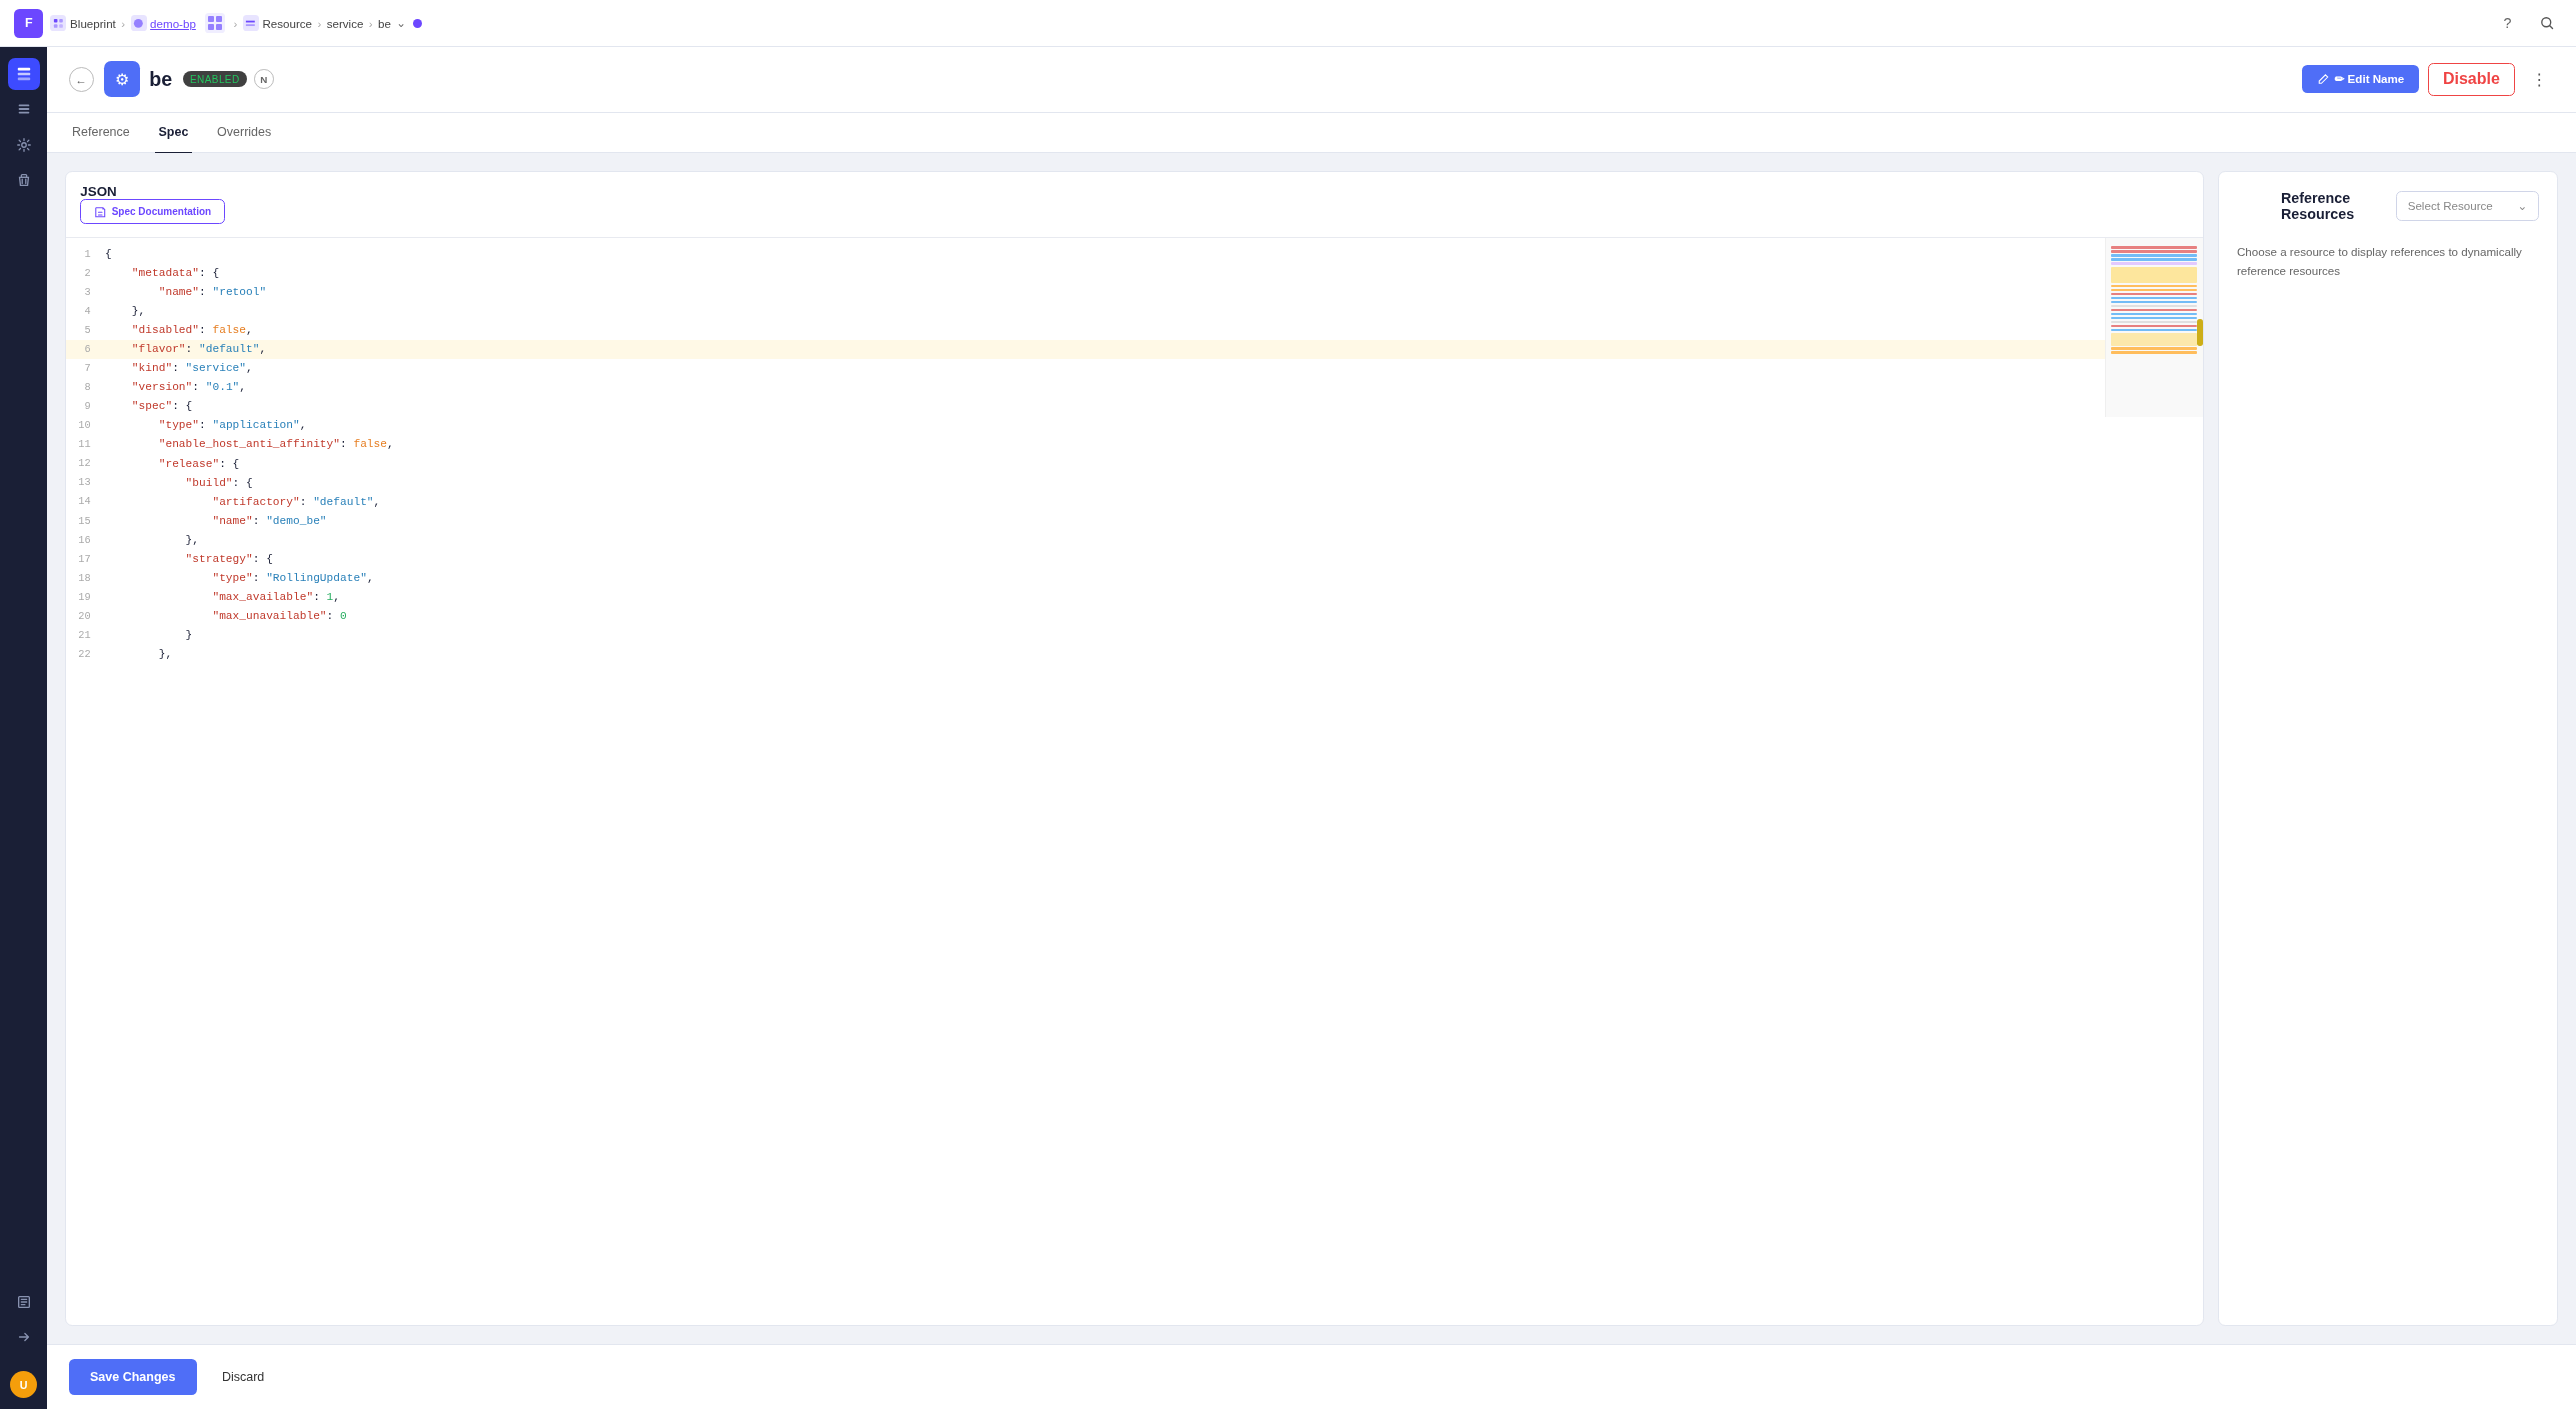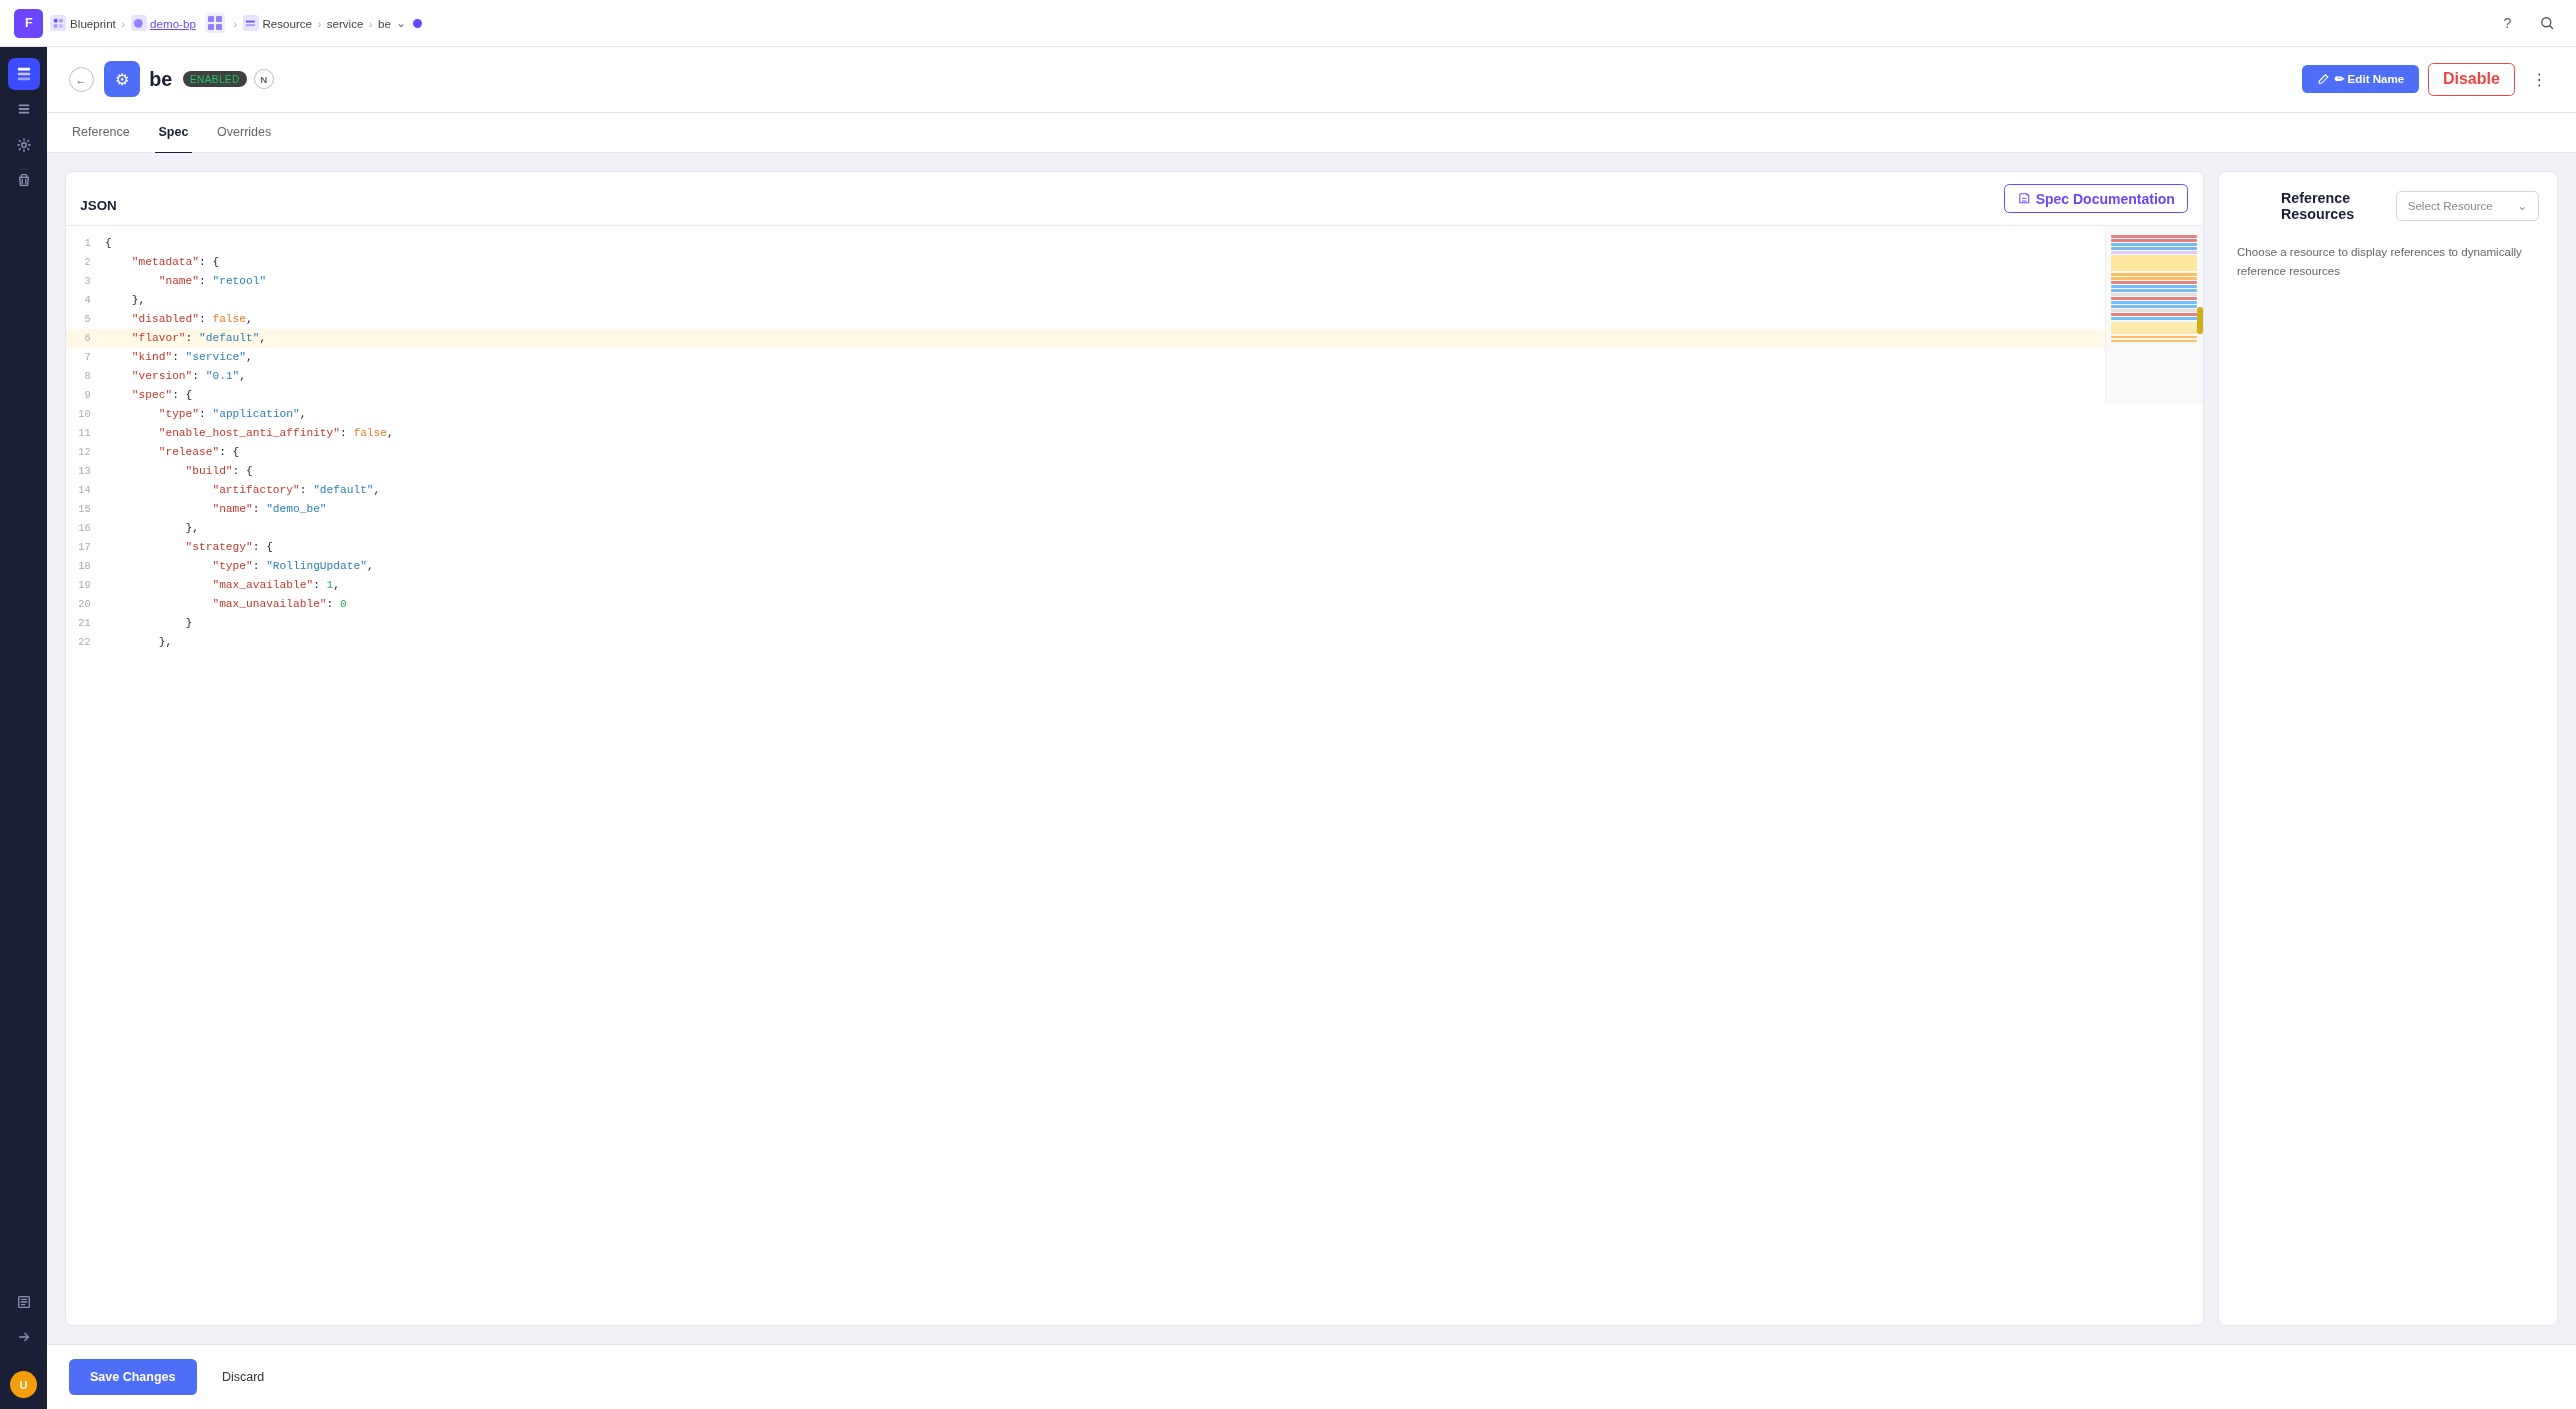--- a/index.html
+++ b/index.html
@@ -169,32 +169,33 @@
       background: #fff;
       border-radius: 7.2px;
       flex: 1;
       display: flex;
       flex-direction: column;
       overflow: hidden;
       border: 0.9px solid #e2e6ef;
     }
     .editor-toolbar {
       display: flex;
-      align-items: flex-end;
+      align-items: flex-start;
       justify-content: space-between;
       padding: 12.5px 14.3px;
       border-bottom: 0.9px solid #e8eaf0;
       flex-shrink: 0;
+      flex-direction: column;
     }
     .editor-title {
       font-size: 13.4px; font-weight: 700; color: #1a1f36;
     }
     .spec-doc-btn {
       background: none; border: 1.3px solid #6c47ff; color: #6c47ff;
-      border-radius: 5.4px; padding: 5.4px 12.5px; font-size: 14px; font-weight: 600;
+      border-radius: 5.4px; padding: 5.4px 12.5px; font-size: 10px; font-weight: 600;
       cursor: pointer; display: flex; align-items: center; gap: 5.4px;
     }
 
     
     .code-editor {
       flex: 1;
       overflow: auto;
       font-family: 'Courier New', Courier, monospace;
       font-size: 11.2px;
       line-height: 1.7;

